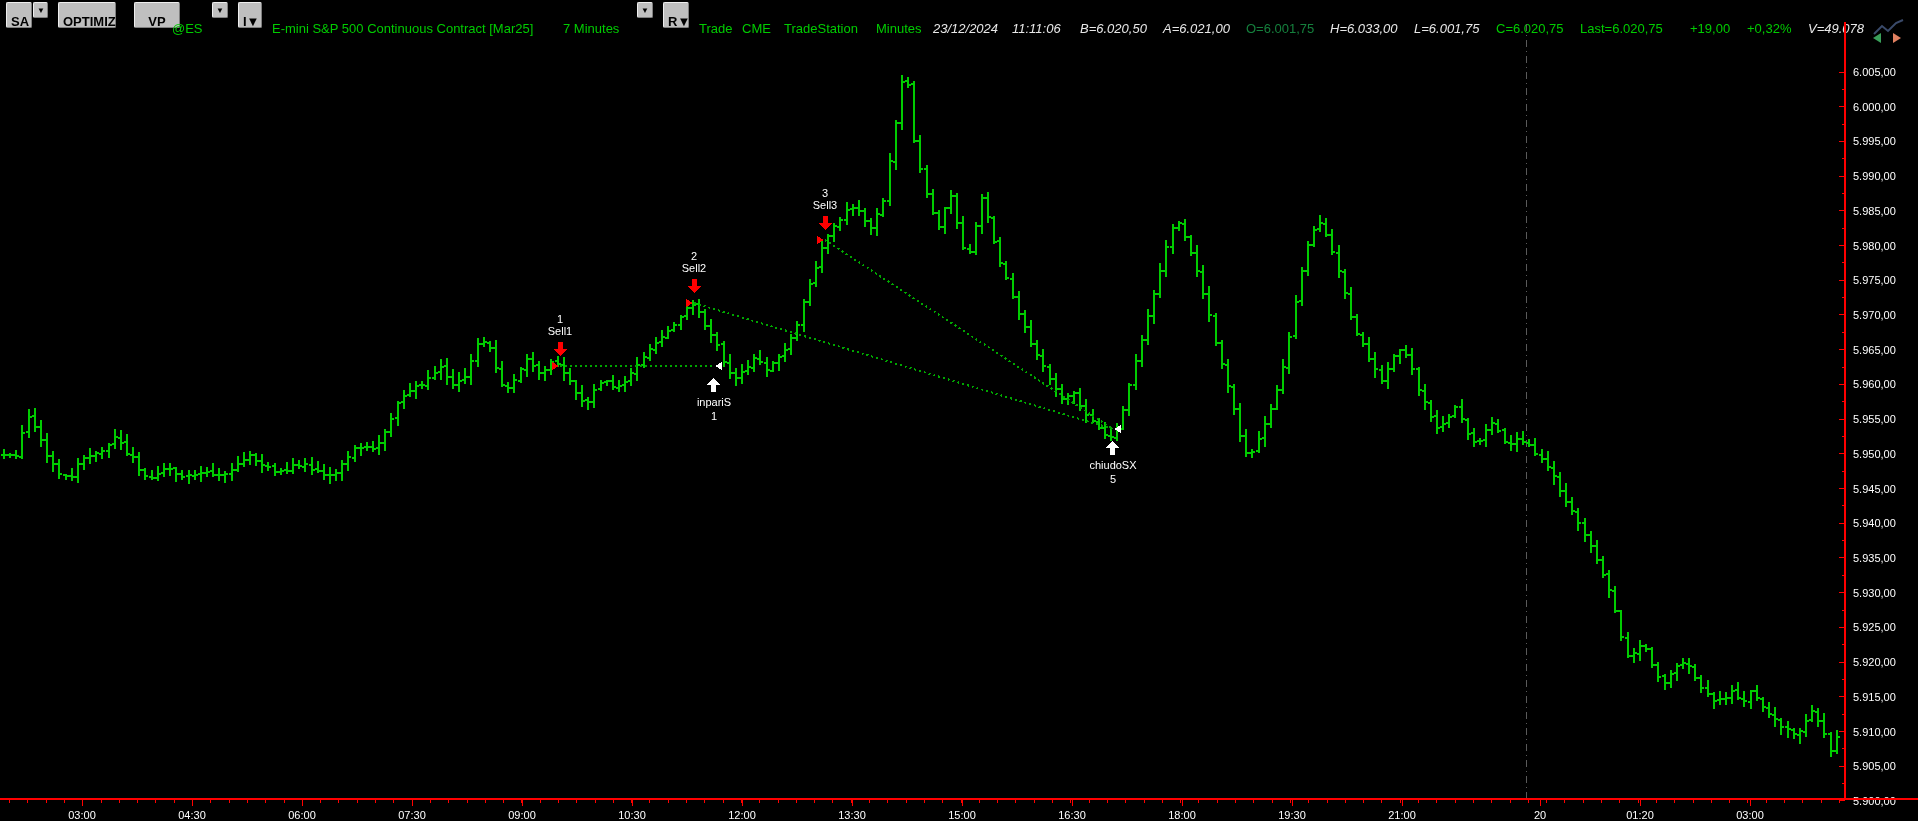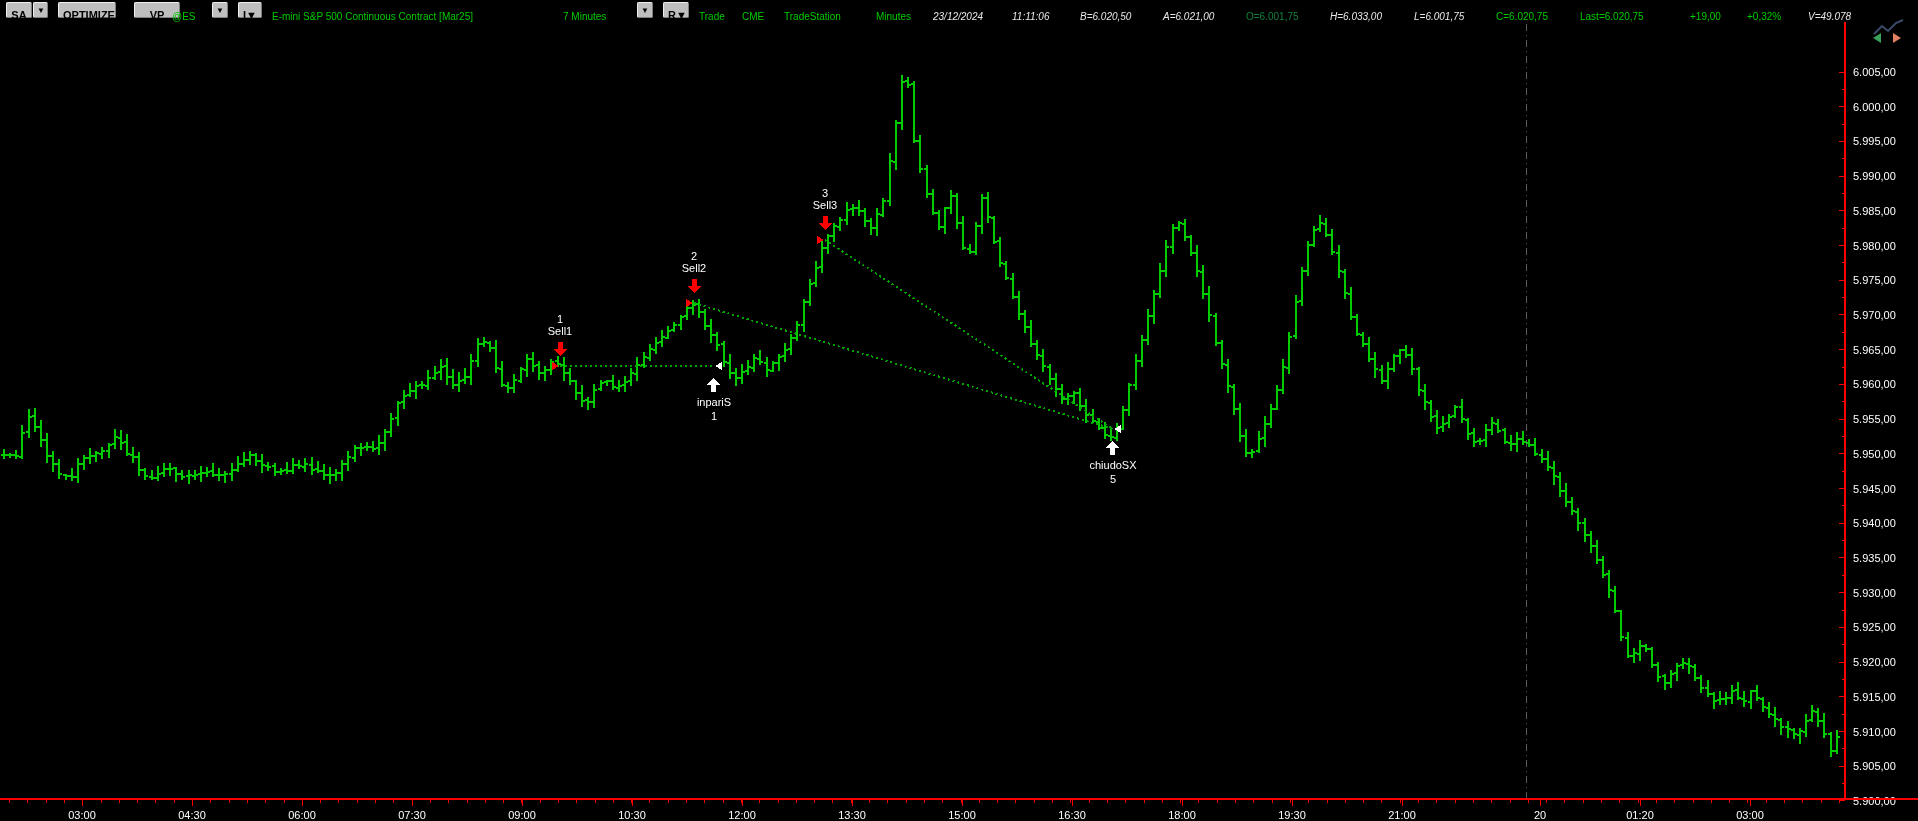--- a/index.html
+++ b/index.html
@@ -1,25 +1,25 @@
 <!DOCTYPE html>
 <html><head>
 <meta charset="utf-8">
 <style>
   html,body{margin:0;padding:0;background:#000;}
   #app{position:relative;width:1918px;height:821px;background:#000;overflow:hidden;
        font-family:"Liberation Sans",sans-serif;}
   
   #header{position:absolute;left:0;top:0;width:1918px;height:22px;background:#000;}
-  .h{position:absolute;top:9px;font-size:10px;white-space:nowrap;line-height:16px;}
+  .h{position:absolute;top:21px;font-size:13px;white-space:nowrap;line-height:16px;}
   .grn{color:#00cc00;} .wht{color:#e8e8e8;font-style:italic;} .gry{color:#15803d;}
   .btn{position:absolute;top:2px;height:16px;background:#bfbfbf;color:#000;
        border:1px solid #7f7f7f;border-top-color:#eee;border-left-color:#eee;
-       border-radius:2px;font-size:11px;font-weight:bold;line-height:14px;
-       padding:5px 4px;text-align:center;box-sizing:border-box;cursor:default;}
+       border-radius:2px;font-size:13px;font-weight:bold;line-height:14px;
+       padding:12px 4px;text-align:center;box-sizing:border-box;cursor:default;}
   .dd{font-size:8px;padding:0 3px;line-height:15px;}
   
   #chartwrap{position:absolute;left:0;top:22px;width:1918px;height:799px;}
   svg text{font-family:"Liberation Sans",sans-serif;}
 </style>
 </head>
 <body>
 
 <div id="app">
 

